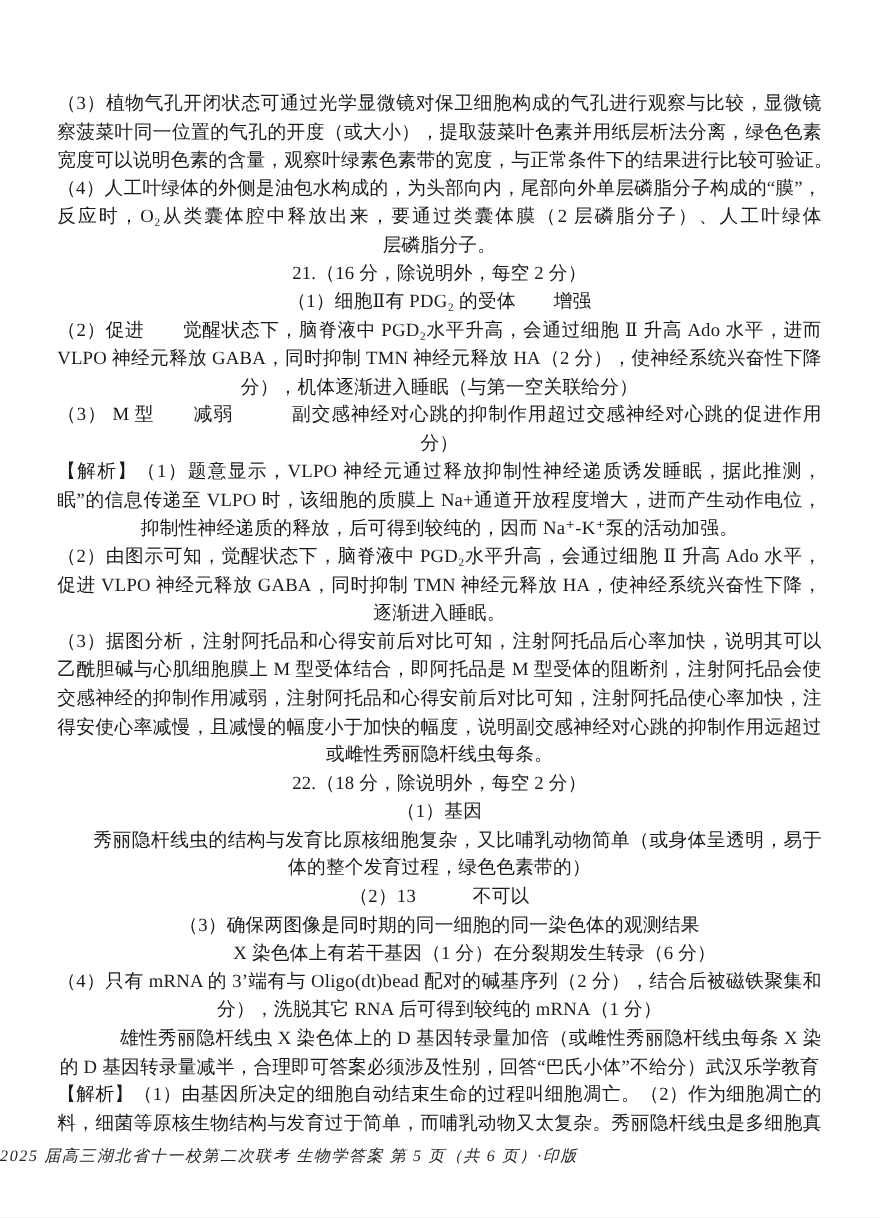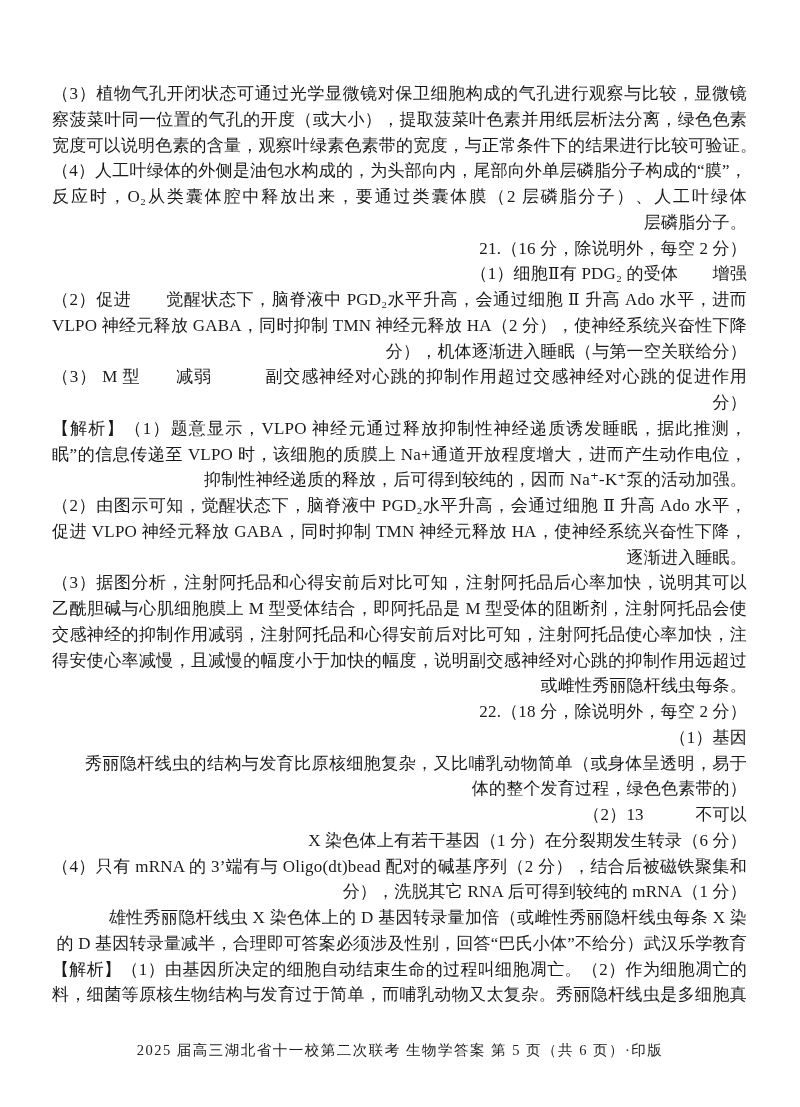--- a/index.html
+++ b/index.html
@@ -14,34 +14,34 @@
   }
   #doc{
     position:absolute;
     left:52px;right:53px;top:81px;
   }
   .line{
     height:25.75px;
     line-height:25.75px;
     font-size:17px;
     white-space:nowrap;
-    text-align:right;
+    text-align:center;
     letter-spacing:0.2px;
   }
   .line.just{
     white-space:normal;
     text-align:justify;
     text-align-last:justify;
     overflow:hidden;
   }
   #footer{
     position:absolute;
     left:0;right:0;top:1041px;
-    text-align:center;
     font-size:14.5px;
+    font-style:italic;
     letter-spacing:1.5px;
     color:#222222;
   }
 </style>
 </head>
 <body>
 
 <div id="page">
   <div id="doc">
       <div class="line just">（3）植物气孔开闭状态可通过光学显微镜对保卫细胞构成的气孔进行观察与比较，显微镜下观</div>
@@ -66,20 +66,21 @@
       <div class="line just">（3）据图分析，注射阿托品和心得安前后对比可知，注射阿托品后心率加快，说明其可以阻断</div>
       <div class="line just">乙酰胆碱与心肌细胞膜上 M 型受体结合，即阿托品是 M 型受体的阻断剂，注射阿托品会使得副</div>
       <div class="line just">交感神经的抑制作用减弱，注射阿托品和心得安前后对比可知，注射阿托品使心率加快，注射心</div>
       <div class="line just">得安使心率减慢，且减慢的幅度小于加快的幅度，说明副交感神经对心跳的抑制作用远超过交感</div>
       <div class="line">或雌性秀丽隐杆线虫每条。</div>
       <div class="line">22.（18 分，除说明外，每空 2 分）</div>
       <div class="line">（1）基因</div>
       <div class="line just" style="padding-left: 33px;">秀丽隐杆线虫的结构与发育比原核细胞复杂，又比哺乳动物简单（或身体呈透明，易于观察个</div>
       <div class="line">体的整个发育过程，绿色色素带的）</div>
       <div class="line">（2）13　　　不可以</div>
+      <div class="line">（3）确保两图像是同时期的同一细胞的同一染色体的观测结果</div>
       <div class="line" style="padding-left: 64px;">X 染色体上有若干基因（1 分）在分裂期发生转录（6 分）</div>
       <div class="line just">（4）只有 mRNA 的 3’端有与 Oligo(dt)bead 配对的碱基序列（2 分），结合后被磁铁聚集和固定（1</div>
       <div class="line">分），洗脱其它 RNA 后可得到较纯的 mRNA（1 分）</div>
       <div class="line just" style="padding-left: 57px;">雄性秀丽隐杆线虫 X 染色体上的 D 基因转录量加倍（或雌性秀丽隐杆线虫每条 X 染色体上</div>
       <div class="line">的 D 基因转录量减半，合理即可答案必须涉及性别，回答“巴氏小体”不给分）武汉乐学教育</div>
       <div class="line just">【解析】（1）由基因所决定的细胞自动结束生命的过程叫细胞凋亡。（2）作为细胞凋亡的研究材</div>
       <div class="line just">料，细菌等原核生物结构与发育过于简单，而哺乳动物又太复杂。秀丽隐杆线虫是多细胞真核生</div>
     </div>
   <div id="footer">2025 届高三湖北省十一校第二次联考  生物学答案  第 5 页（共 6 页）·印版</div>
 </div>

